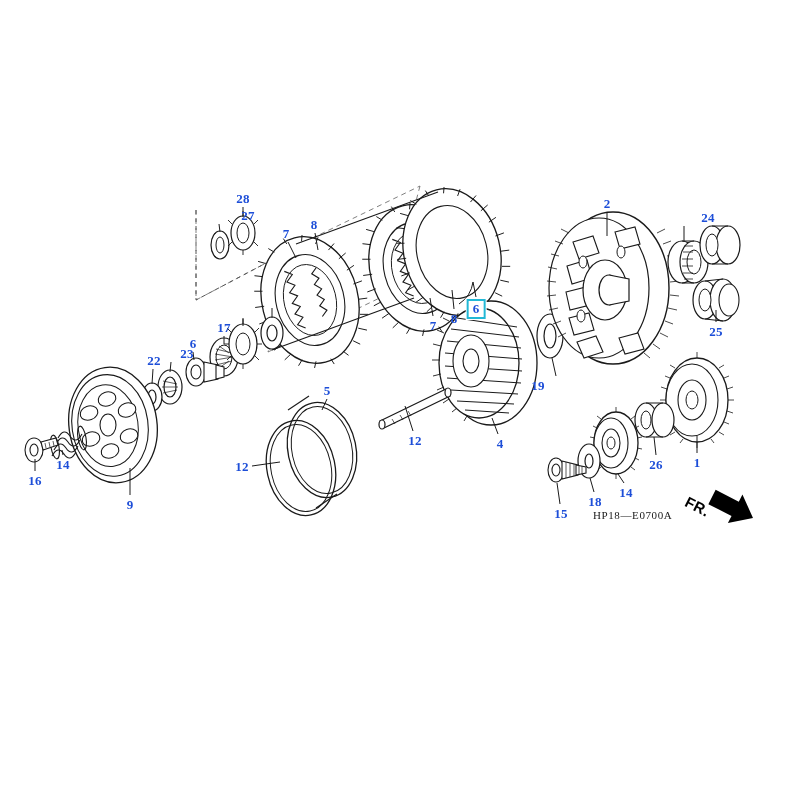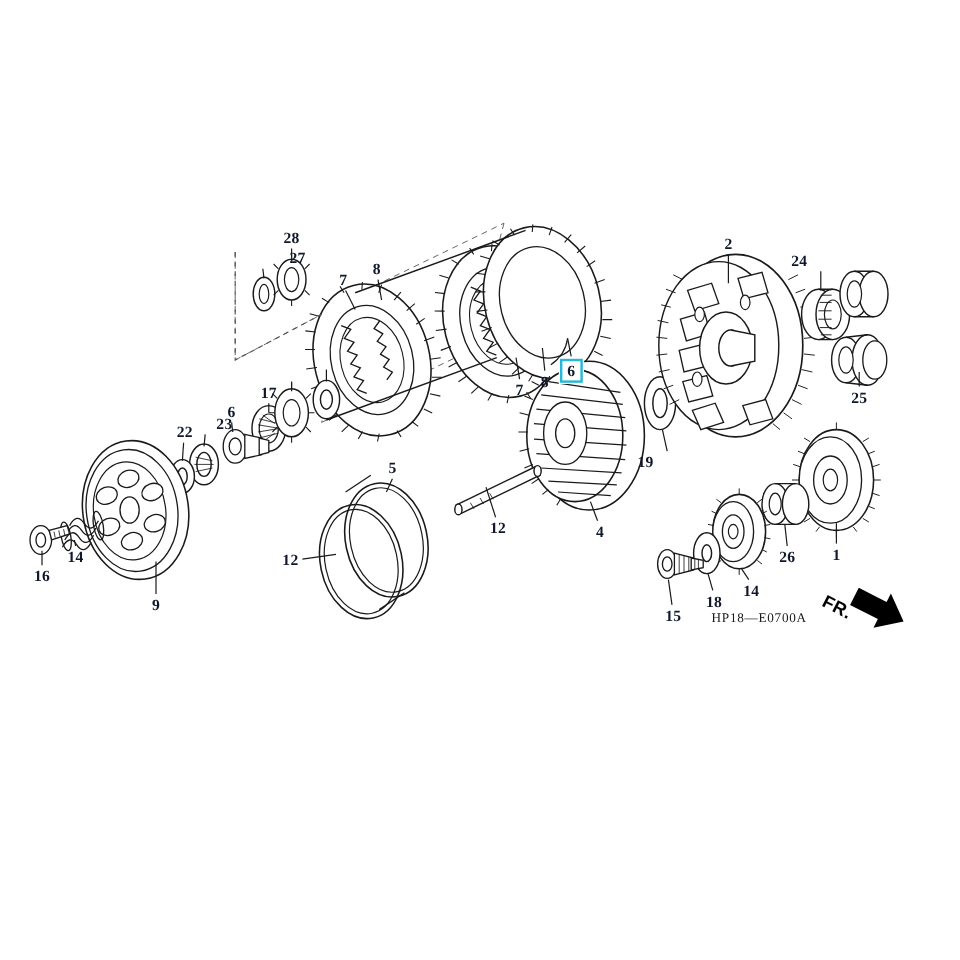--- a/index.html
+++ b/index.html
@@ -25,21 +25,21 @@
     left: 0;
     top: 0;
     width: 800px;
     height: 800px;
   }
   .callout {
     position: absolute;
     font-family: "Liberation Serif", "DejaVu Serif", serif;
     font-weight: bold;
     font-size: 13px;
-    color: #0f172a;
+    color: #1d4ed8;
     line-height: 1;
     white-space: nowrap;
     transform: translate(-50%, -50%);
     letter-spacing: 0.2px;
   }
   .callout.hl {
     border: 2px solid #22b8d6;
     background: #ffffff;
     padding: 1px 4px 2px 4px;
     box-shadow: 0 0 0 1px #ffffff;
@@ -432,21 +432,21 @@
   </svg>
 
   <div class="callout" style="left:218px; top:215px;margin-left:30px;"><span>27</span></div>
   <div class="callout" style="left:243px; top:198px;"><span>28</span></div>
   <div class="callout" style="left:286px; top:233px;"><span>7</span></div>
   <div class="callout" style="left:314px; top:224px;"><span>8</span></div>
   <div class="callout" style="left:433px; top:325px;"><span>7</span></div>
   <div class="callout" style="left:454px; top:318px;"><span>8</span></div>
   <div class="callout hl" style="left:476px; top:309px;"><span>6</span></div>
   <div class="callout" style="left:607px; top:203px;"><span>2</span></div>
-  <div class="callout" style="left:666px; top:217px;"><span>24</span></div>
+  <div class="callout" style="left:708px; top:217px;"><span>24</span></div>
   <div class="callout" style="left:716px; top:331px;"><span>25</span></div>
   <div class="callout" style="left:538px; top:385px;"><span>19</span></div>
   <div class="callout" style="left:697px; top:462px;"><span>1</span></div>
   <div class="callout" style="left:656px; top:464px;"><span>26</span></div>
   <div class="callout" style="left:626px; top:492px;"><span>14</span></div>
   <div class="callout" style="left:595px; top:501px;"><span>18</span></div>
   <div class="callout" style="left:561px; top:513px;"><span>15</span></div>
   <div class="callout" style="left:500px; top:443px;"><span>4</span></div>
   <div class="callout" style="left:415px; top:440px;"><span>12</span></div>
   <div class="callout" style="left:327px; top:390px;"><span>5</span></div>

